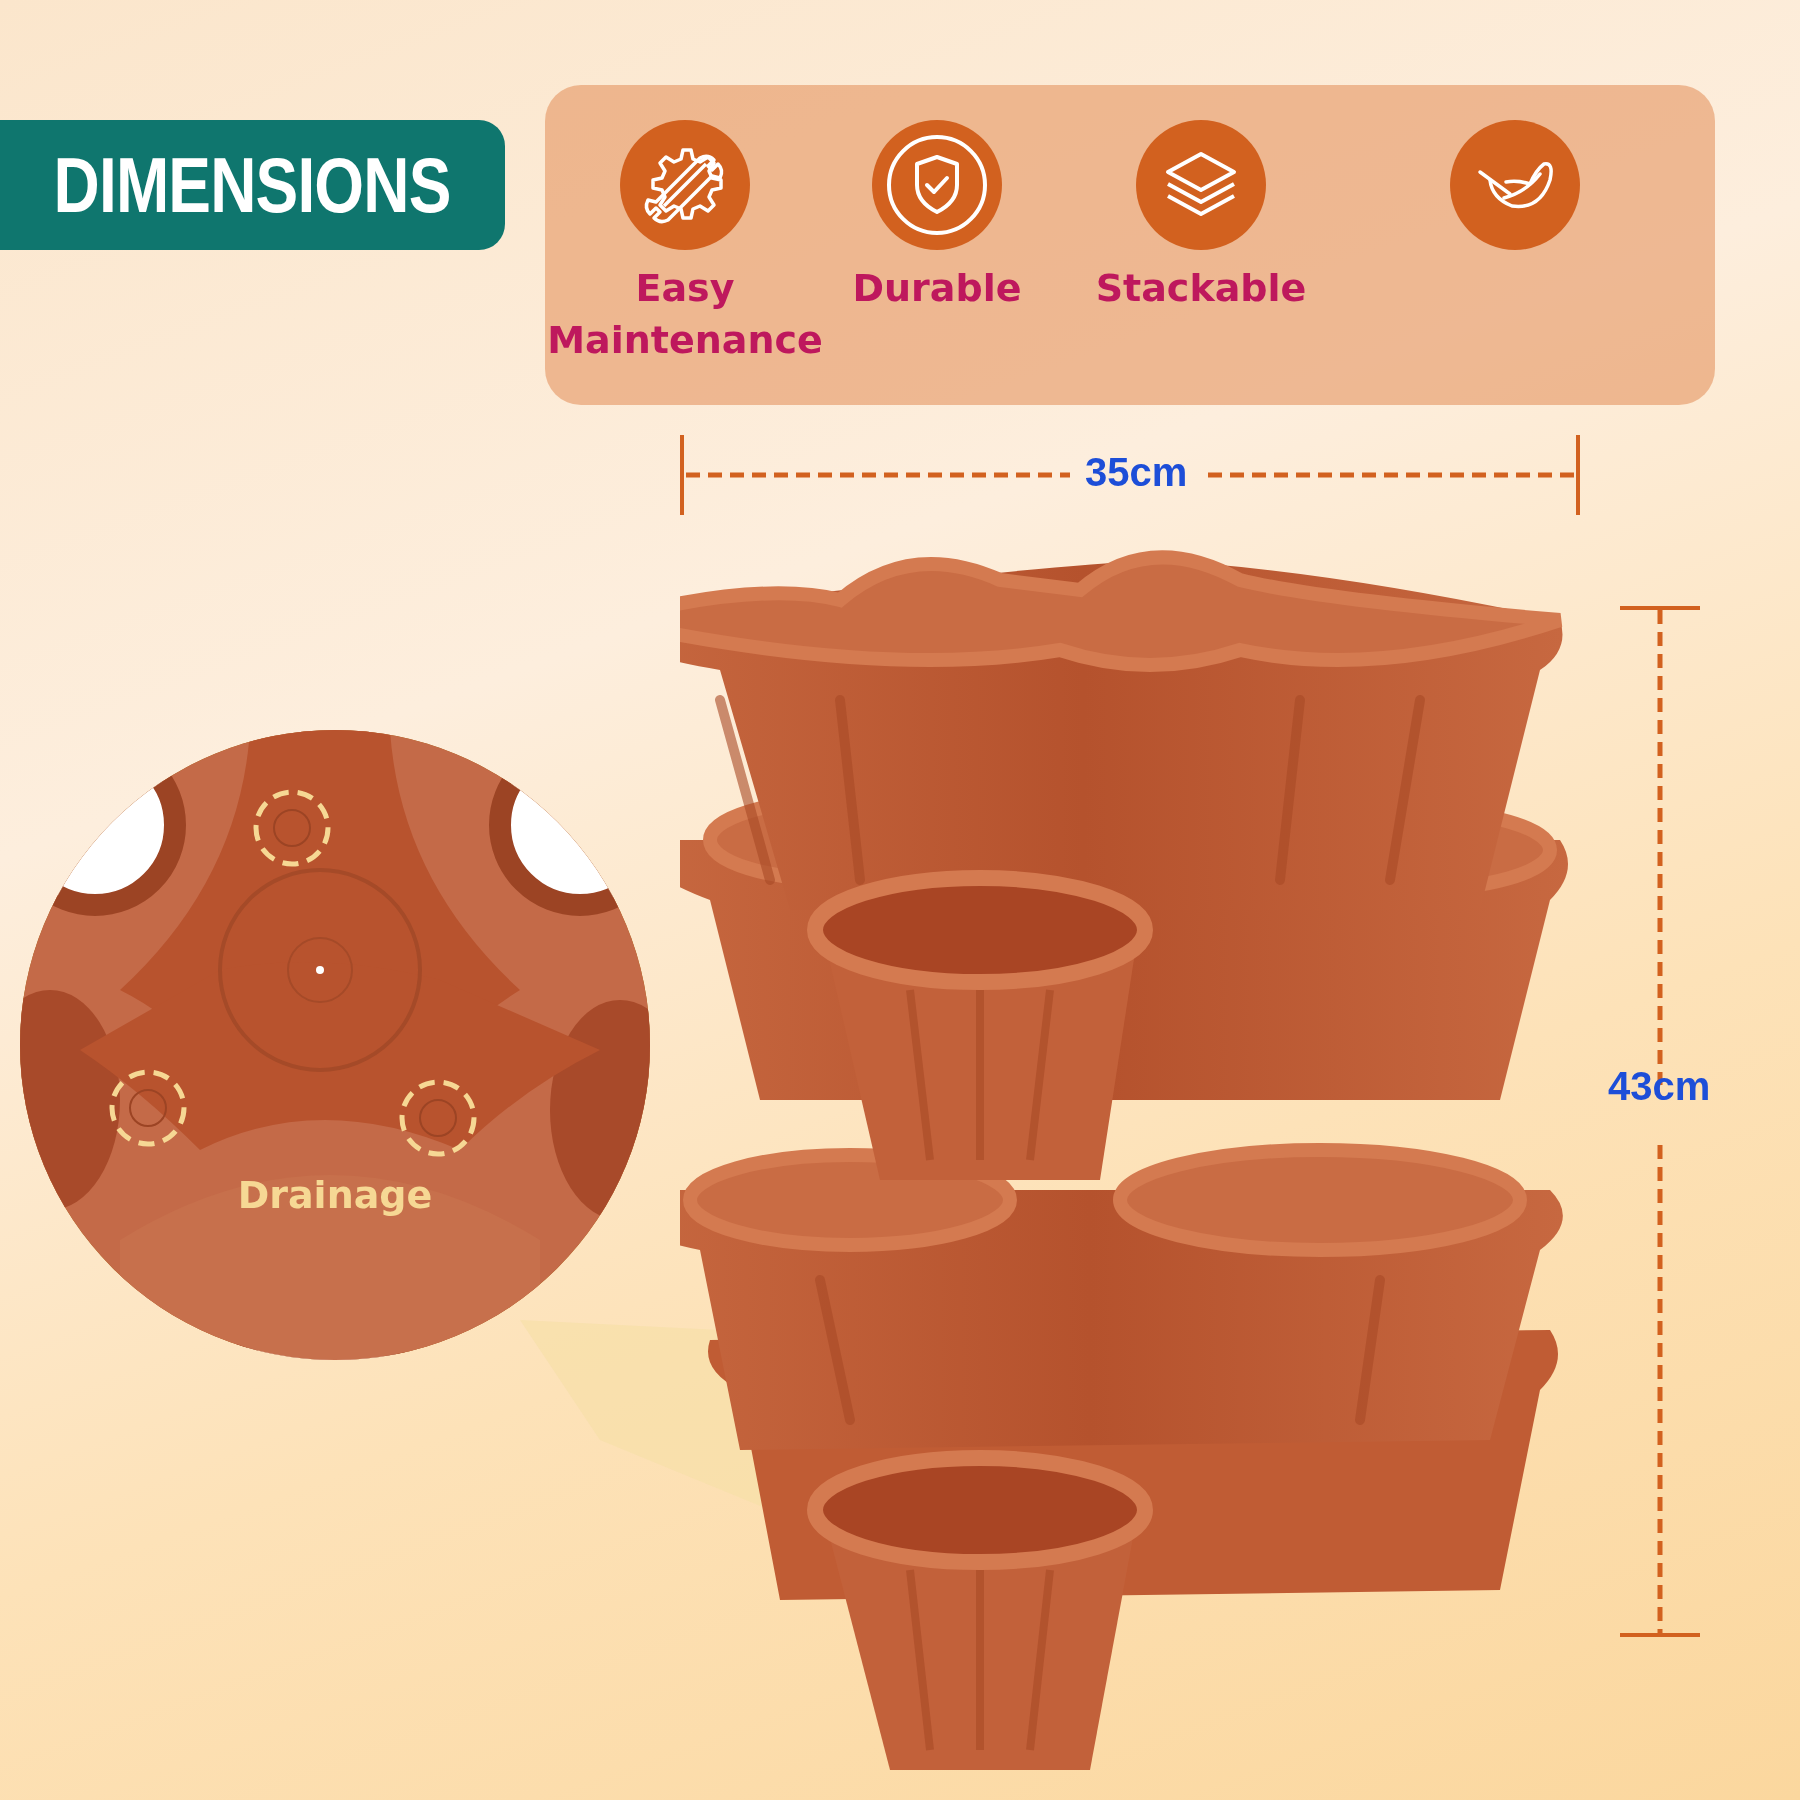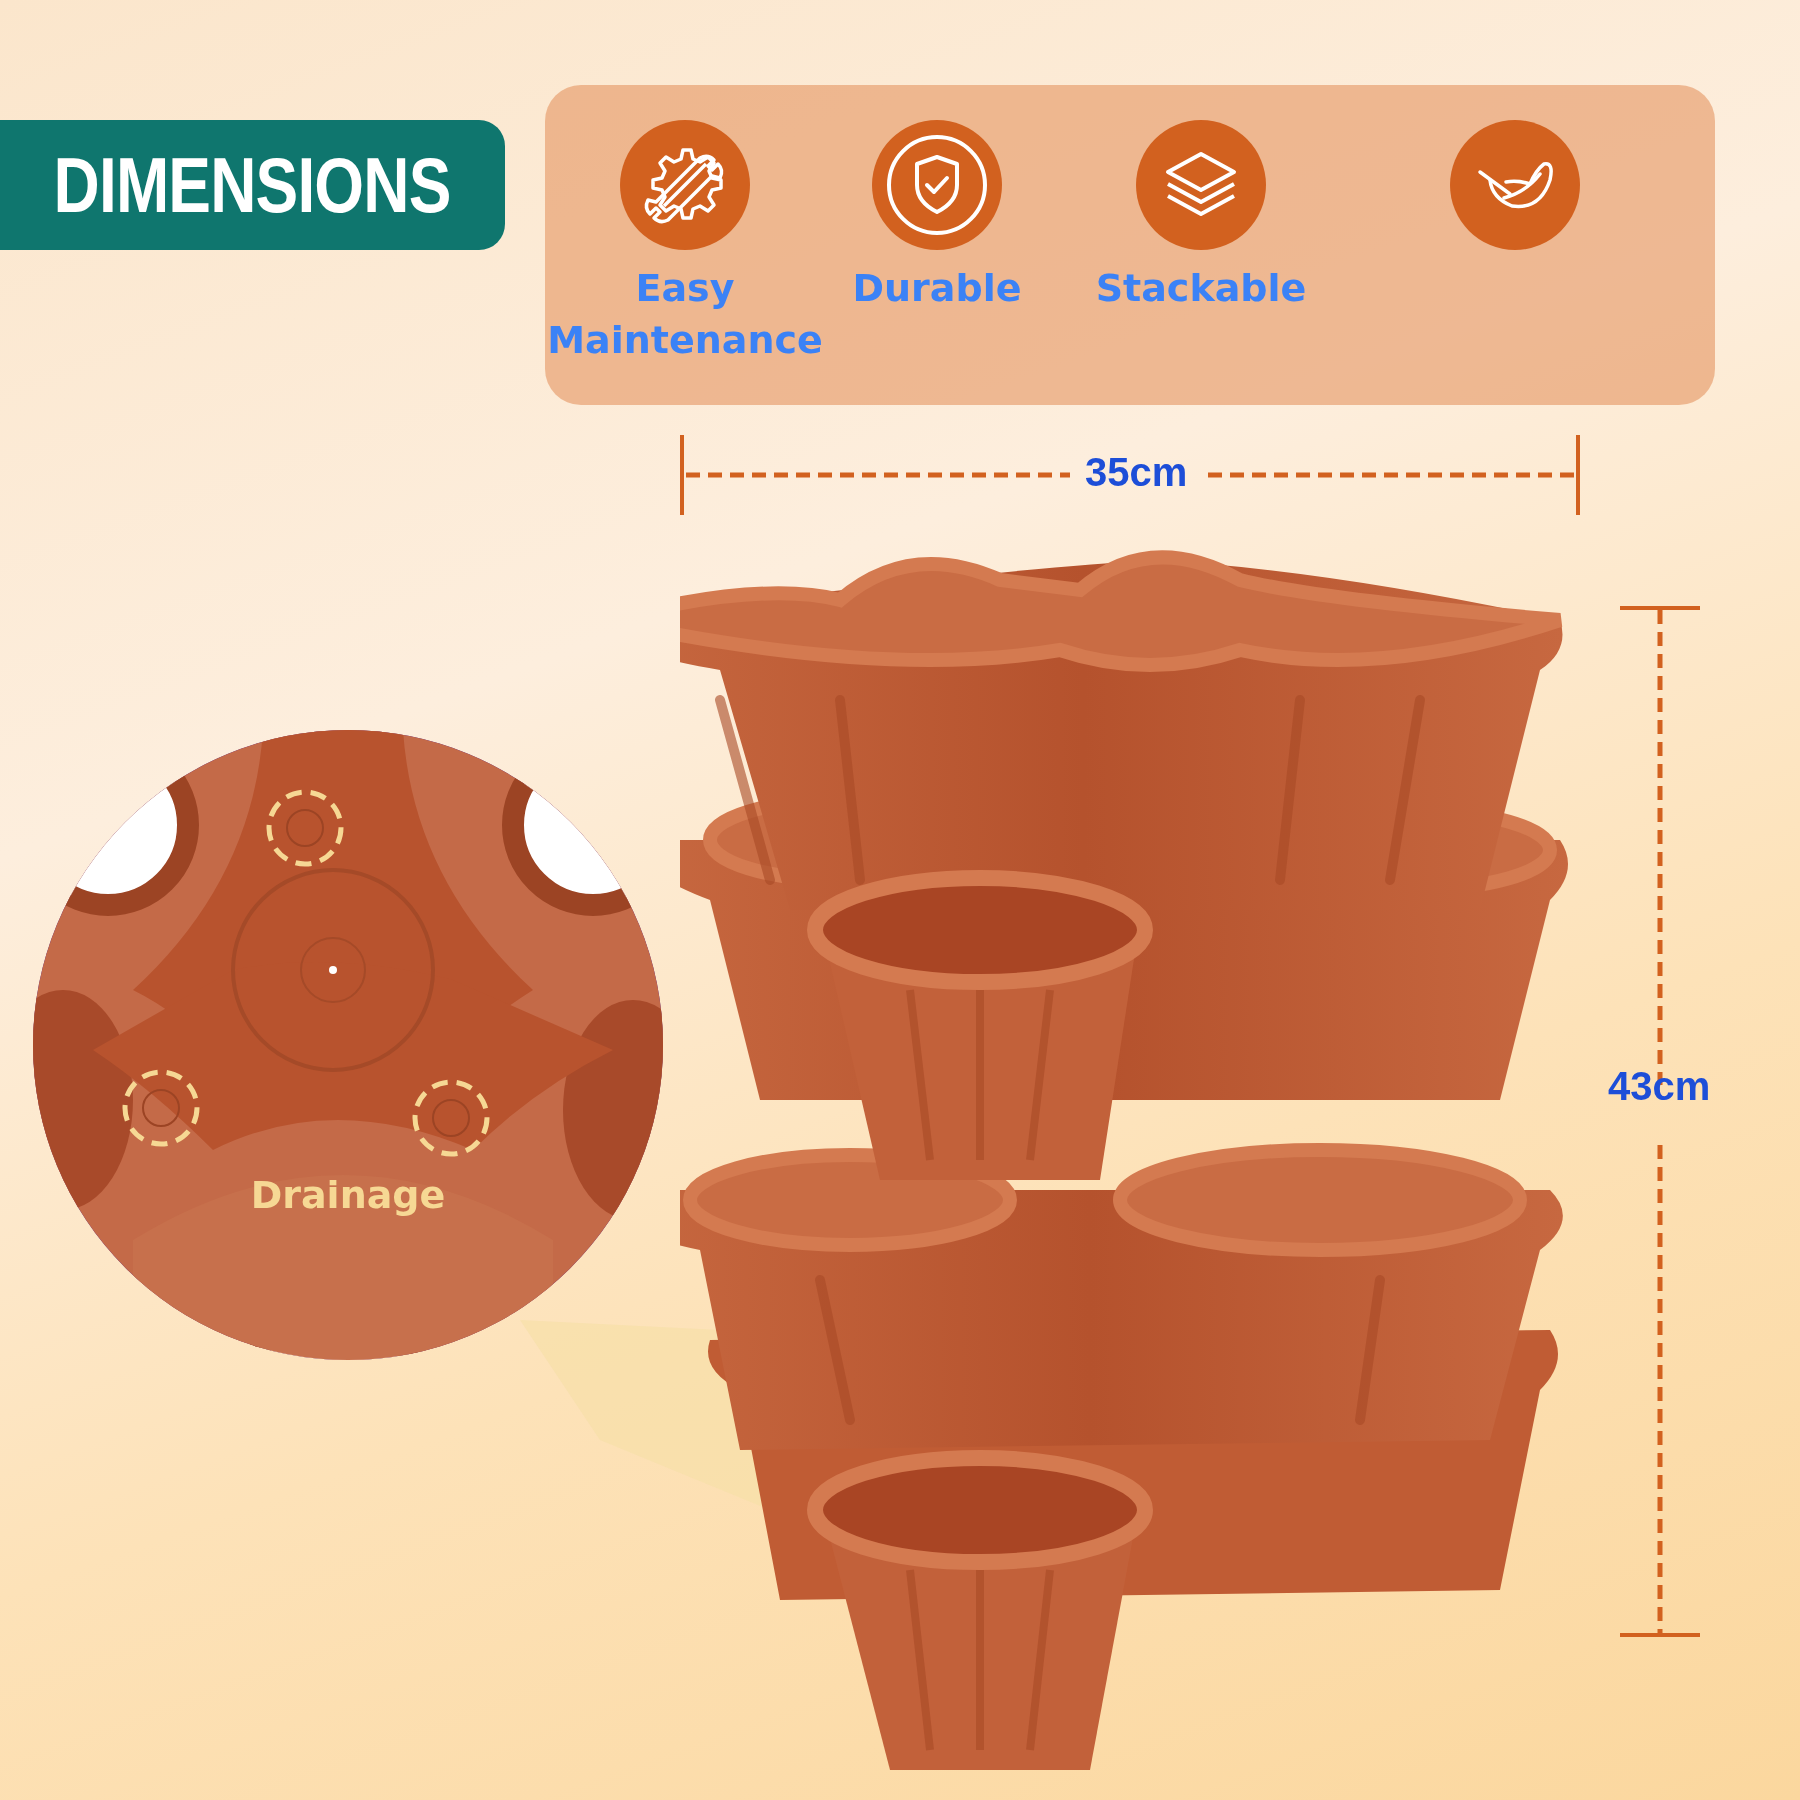--- a/index.html
+++ b/index.html
@@ -20,32 +20,32 @@
   .features-panel {
     position:absolute; left:545px; top:85px; width:1170px; height:320px;
     background: rgba(226,140,85,0.55); border-radius:36px;
   }
   .feature { position:absolute; top:35px; width:280px; text-align:center; }
   .feature .circle {
     width:130px; height:130px; border-radius:50%; background:#d2611f;
     margin:0 auto; display:flex; align-items:center; justify-content:center;
   }
   .feature .label {
-    color:#3b82f6; font-family:"DejaVu Sans", sans-serif; font-weight:bold;
+    color:#be185d; font-family:"DejaVu Sans", sans-serif; font-weight:bold;
     font-size:38px; line-height:52px; margin-top:12px;
   }
   .dim-h { position:absolute; left:680px; top:435px; width:900px; height:80px; }
   .dim-v { position:absolute; left:1620px; top:590px; width:140px; height:1050px; }
   .dim-label {
     position:absolute; color:#1d4ed8; font-family:"Liberation Sans", sans-serif;
     font-weight:bold; font-size:40px;
   }
   .inset {
-    position:absolute; left:33px; top:730px; width:630px; height:630px; border-radius:50%;
-    overflow:hidden; background:#4c1d95;
+    position:absolute; left:20px; top:730px; width:630px; height:630px; border-radius:50%;
+    overflow:hidden; background:#a16207;
   }
   .inset-label {
     position:absolute; left:0; width:630px; top:440px; text-align:center;
     color:#f6d894; font-family:"DejaVu Sans", sans-serif; font-weight:bold;
     font-size:38px; line-height:50px;
   }
   .product { position:absolute; left:680px; top:540px; width:900px; height:1240px; }
 </style>
 </head>
 <body>

